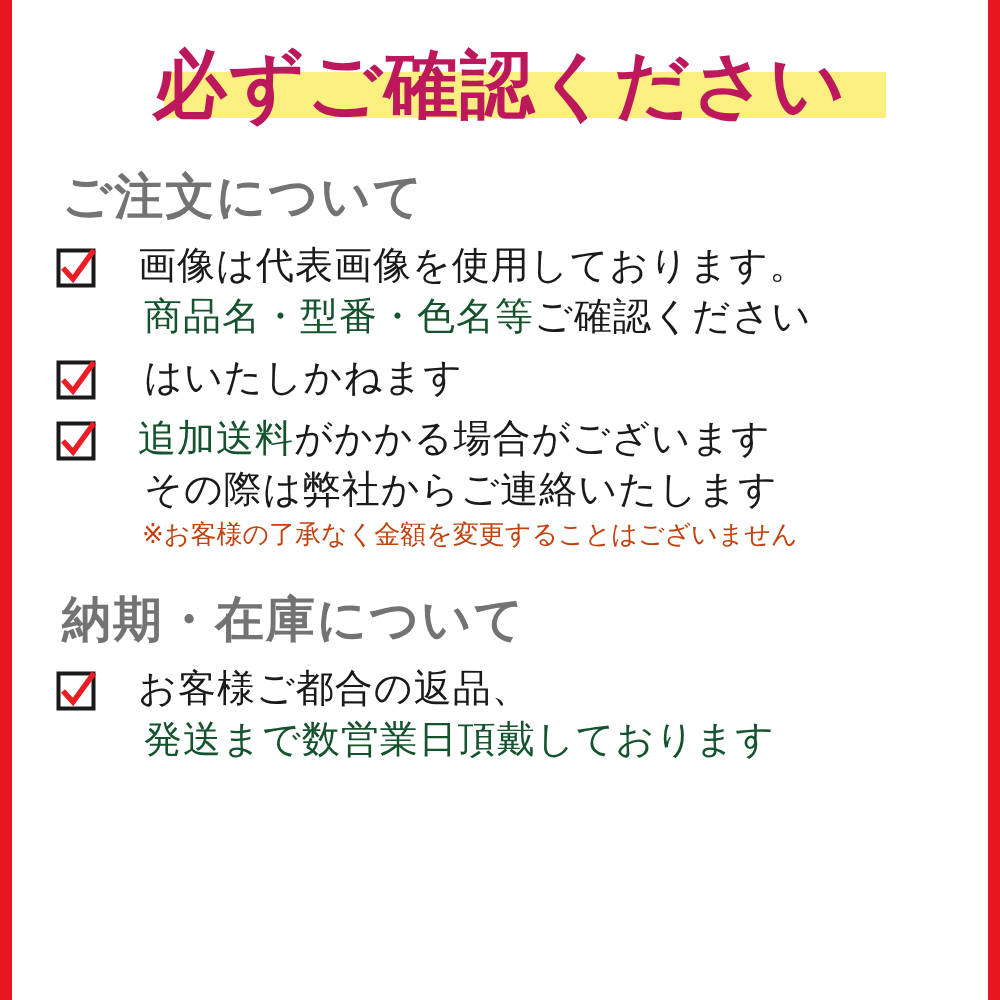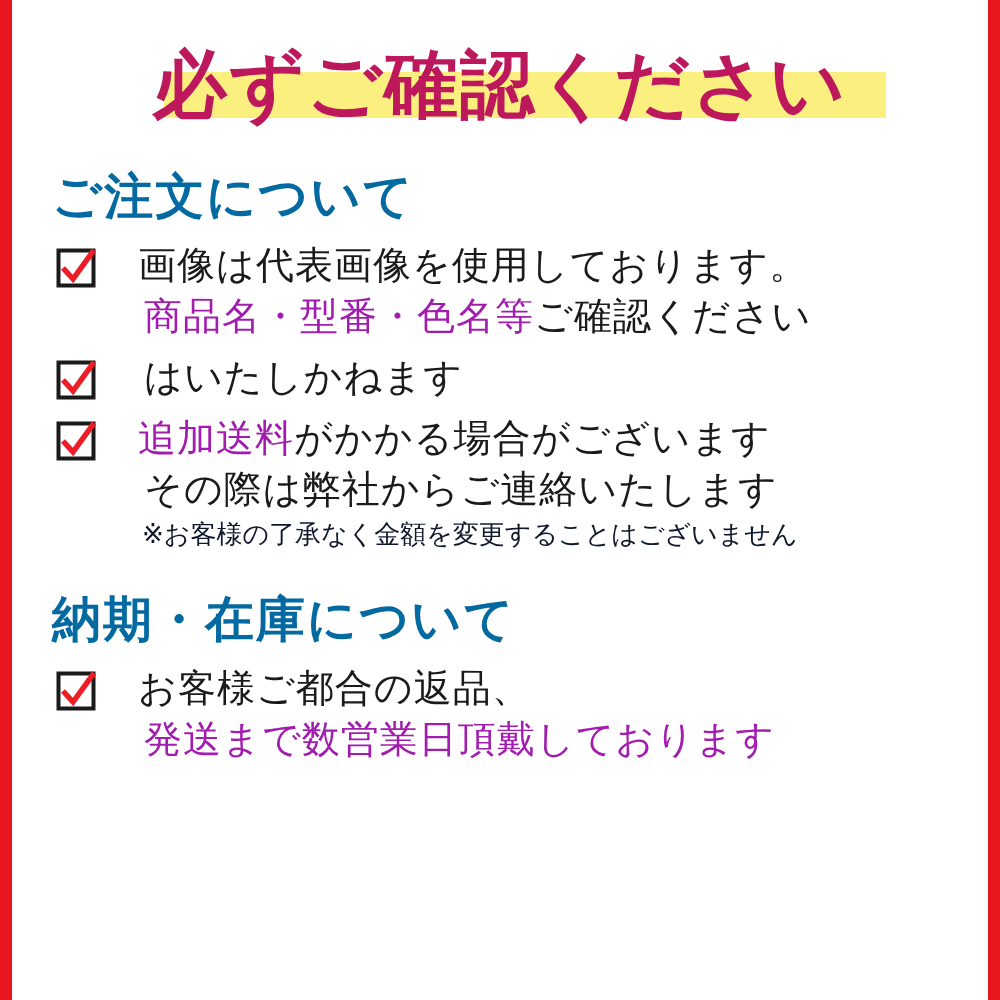--- a/index.html
+++ b/index.html
@@ -61,23 +61,23 @@
     font-weight: bold;
     color: #be185d;
     letter-spacing: 2px;
     white-space: nowrap;
   }
 
   
   .section-heading {
     font-size: 49px;
     font-weight: bold;
-    color: #0369a1;
+    color: #737373;
     letter-spacing: 2px;
-    margin: 26px 0 6px 18px;
+    margin: 26px 0 6px 28px;
   }
   .section-heading.second {
     margin-top: 34px;
   }
 
   
   .item {
     display: flex;
     align-items: flex-start;
     margin: 10px 0 0 22px;
@@ -96,25 +96,25 @@
   .line {
     font-size: 38px;
     line-height: 51px;
     color: #1a1a1a;
     letter-spacing: 1px;
     white-space: nowrap;
   }
   .line.indent {
     padding-left: 6px;
   }
-  .red { color: #a21caf; font-family: Liberation Serif, serif; }
+  .red { color: #14532d; font-family: Liberation Serif, serif; }
   .note {
     font-size: 26px;
     line-height: 38px;
-    color: #0f172a;
+    color: #c2410c;
     letter-spacing: 0px;
     padding-left: 4px;
     white-space: nowrap;
   }
 </style>
 </head>
 <body>
 
 <div class="edge-bar left"></div>
 <div class="edge-bar right"></div>

